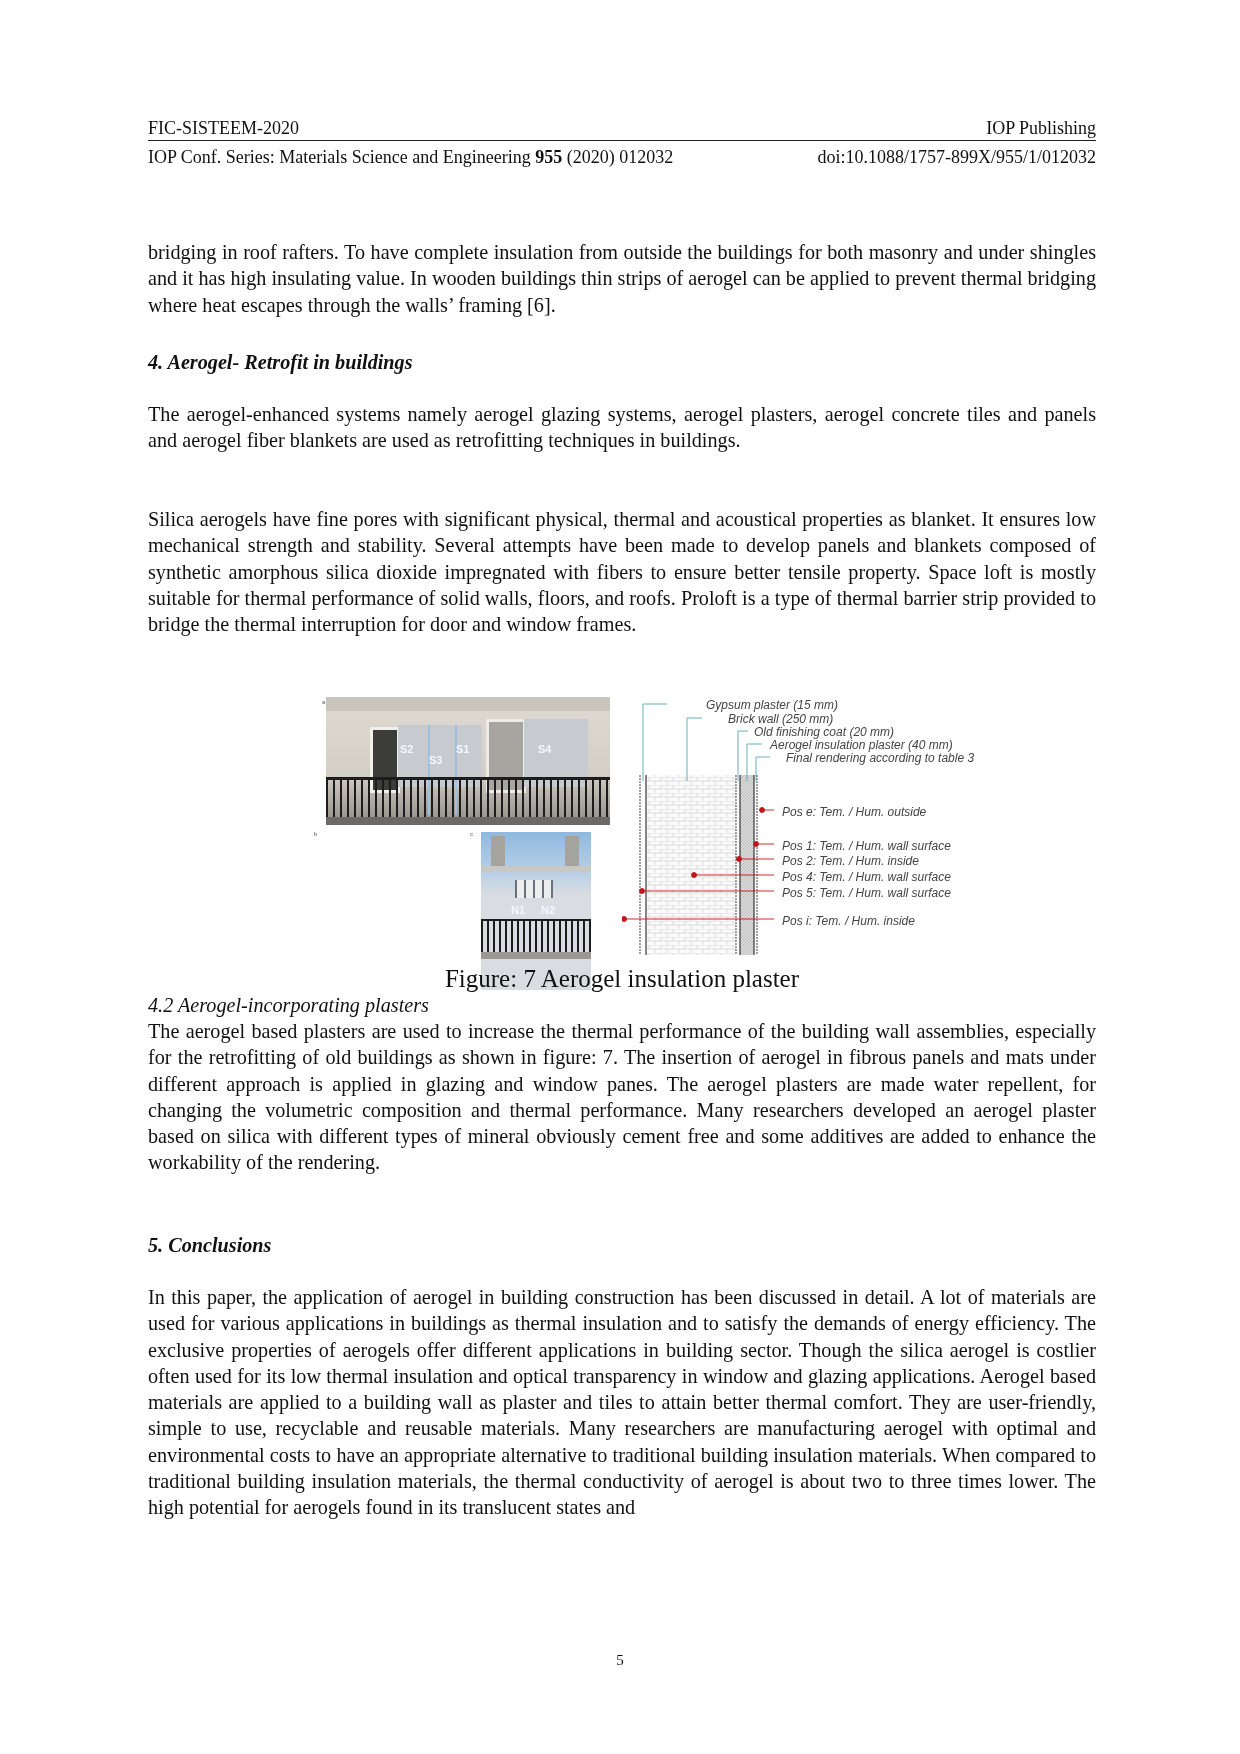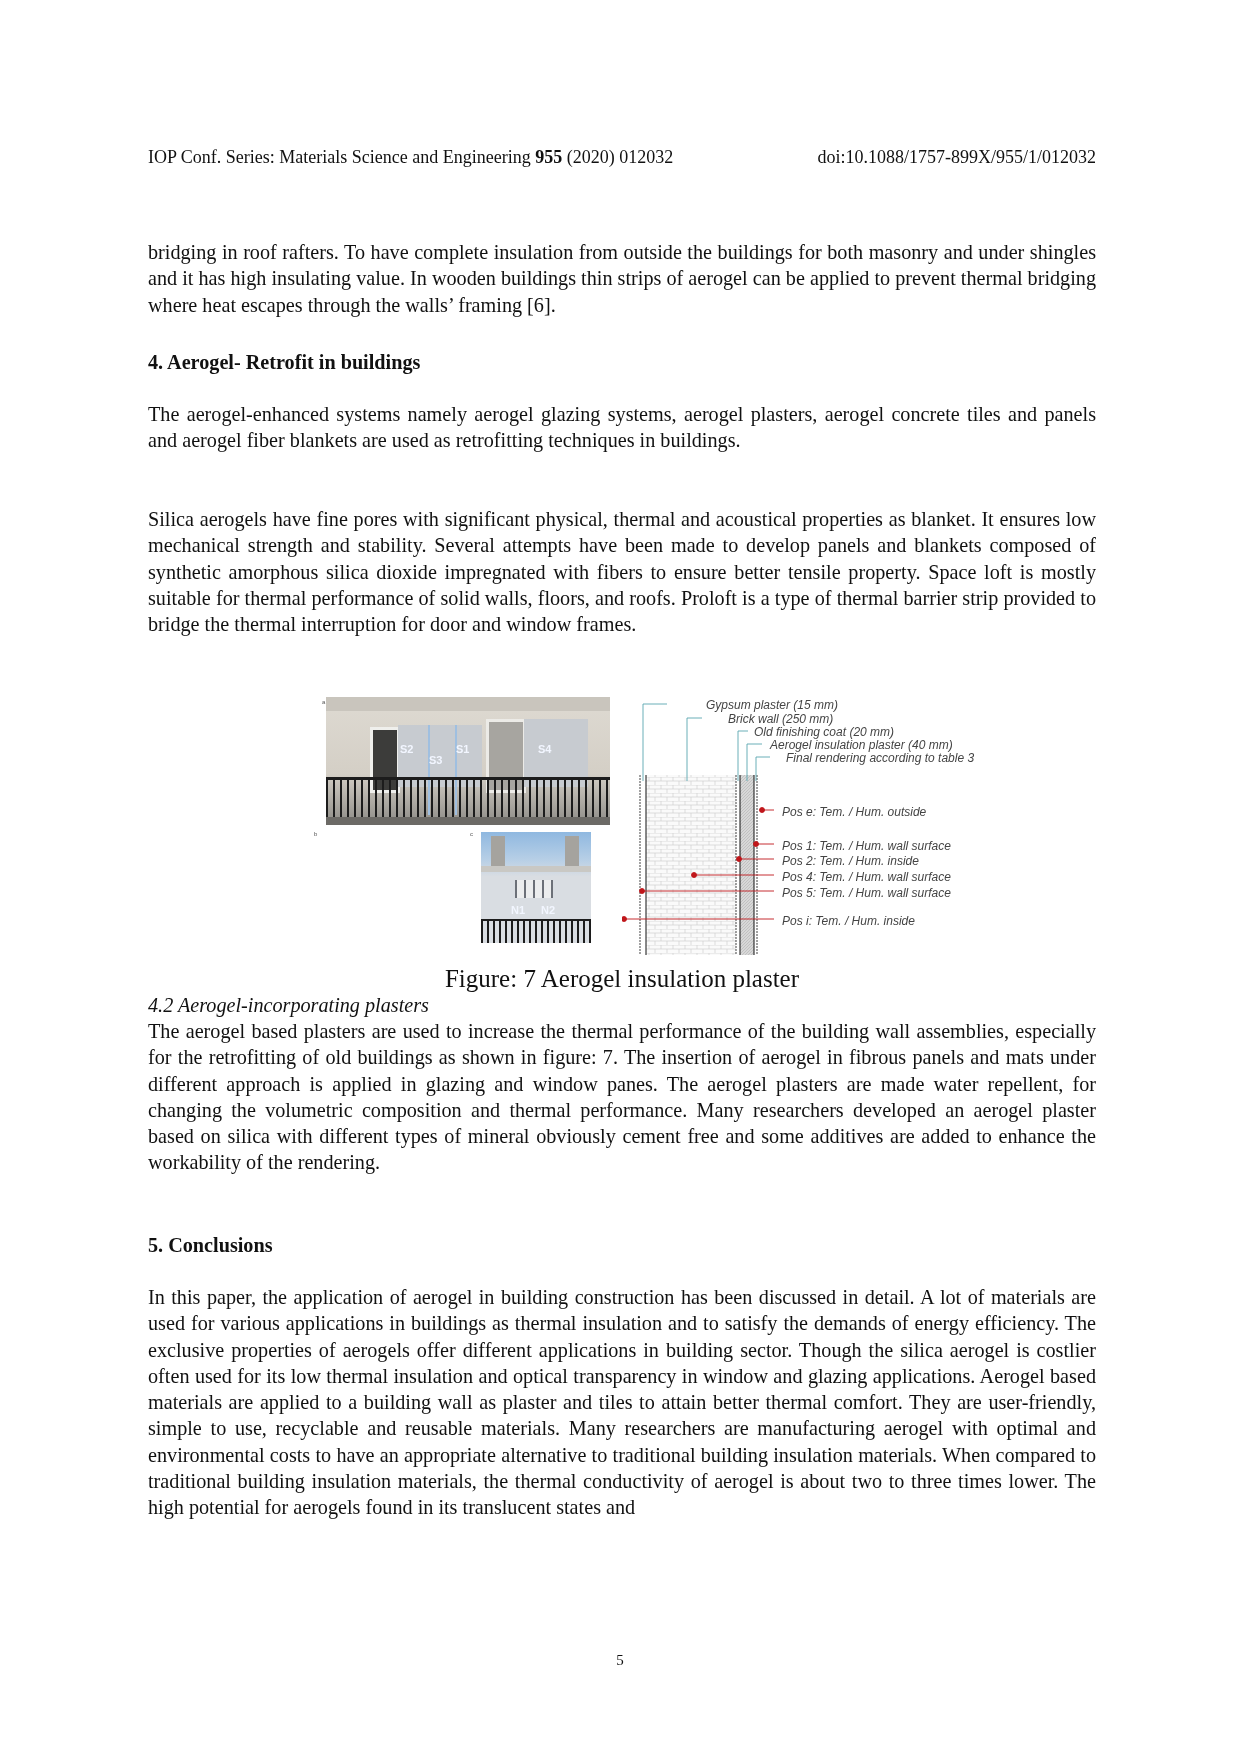--- a/index.html
+++ b/index.html
@@ -4,35 +4,39 @@
 <style>
   html, body { margin:0; padding:0; background:#ffffff; }
   body { width:1240px; height:1754px; position:relative; font-family:"Liberation Serif", serif; color:#111; overflow:hidden; }
   .page { position:absolute; left:0; top:0; width:1240px; height:1754px; }
   .hdr-row { position:absolute; left:148px; width:948px; font-size:18px; line-height:22px; }
   .hdr1 { top:117px; display:flex; justify-content:space-between; border-bottom:1.3px solid #222; padding-bottom:1px; }
   .hdr2 { top:146px; display:flex; justify-content:space-between; }
   .hdr2 b { font-weight:bold; }
   .text { position:absolute; left:148px; width:948px; font-size:20.2px; line-height:26.3px; text-align:justify; }
   .text p { margin:0; }
-  .h { font-weight:bold; }
+  .h { font-weight:bold;font-style:italic; }
   .i { font-style:italic; }
   .fig { position:absolute; left:322px; top:697px; width:620px; height:262px; }
   .photo { position:absolute; overflow:hidden; }
   .lbl { position:absolute; color:#f2f6ff; font-family:"Liberation Sans", sans-serif; font-size:11px; font-weight:bold; }
   .ann { position:absolute; font-family:"Liberation Sans", sans-serif; font-style:italic; font-size:12px; color:#444; white-space:nowrap; }
   .letter { position:absolute; font-family:"Liberation Sans", sans-serif; font-size:6px; color:#555; }
   .caption { position:absolute; top:966px; left:148px; width:948px; text-align:center; font-size:25px; line-height:26px; }
   .pnum { position:absolute; top:1652px; left:0; width:1240px; text-align:center; font-size:15px; }
 </style>
 </head>
 <body>
 
 <div class="page">
 
+  <div class="hdr-row hdr1">
+    <span>FIC-SISTEEM-2020</span>
+    <span>IOP Publishing</span>
+  </div>
   <div class="hdr-row hdr2">
     <span><span>IOP Conf. Series: Materials Science and Engineering </span><b>955</b><span> (2020) 012032</span></span>
     <span>doi:10.1088/1757-899X/955/1/012032</span>
   </div>
 
   <div class="text" style="top:239px;">
     <p>bridging in roof rafters. To have complete insulation from outside the buildings for both masonry and under shingles and it has high insulating value. In wooden buildings thin strips of aerogel can be applied to prevent thermal bridging where heat escapes through the walls’ framing [6].</p>
   </div>
 
   <div class="text h" style="top:349px;">4. Aerogel- Retrofit in buildings</div>
@@ -60,21 +64,21 @@
       <div style="position:absolute;left:0;top:120px;width:284px;height:8px;background:#6c6a66;"></div>
       <span class="lbl" style="left:74px;top:46px;">S2</span>
       <span class="lbl" style="left:103px;top:57px;">S3</span>
       <span class="lbl" style="left:130px;top:46px;">S1</span>
       <span class="lbl" style="left:212px;top:46px;">S4</span>
     </div>
 
     <span class="letter" style="left:-8px;top:134px;">b</span>
 
     <span class="letter" style="left:148px;top:134px;">c</span>
-    <div class="photo" style="left:159px;top:135px;width:110px;height:111px;background:linear-gradient(#8fb8e0 0%,#b7cfe6 25%,#d9dde2 40%);">
+    <div class="photo" style="left:159px;top:135px;width:110px;height:158px;background:linear-gradient(#8fb8e0 0%,#b7cfe6 25%,#d9dde2 40%);">
       <div style="position:absolute;left:10px;top:4px;width:14px;height:30px;background:#a5a39e;"></div>
       <div style="position:absolute;left:84px;top:4px;width:14px;height:30px;background:#a5a39e;"></div>
       <div style="position:absolute;left:0;top:34px;width:110px;height:6px;background:#c9c8c4;"></div>
       <div style="position:absolute;left:34px;top:48px;width:38px;height:18px;background:repeating-linear-gradient(90deg,#6c7078 0 2px,#ecedee 2px 9px);"></div>
       <div style="position:absolute;left:0;top:88px;width:110px;height:32px;background:repeating-linear-gradient(90deg,#1c1c1c 0 2px,transparent 2px 6px);"></div>
       <div style="position:absolute;left:0;top:87px;width:110px;height:2px;background:#1c1c1c;"></div>
       <div style="position:absolute;left:0;top:120px;width:110px;height:7px;background:#9c9994;"></div>
       <span class="lbl" style="left:30px;top:72px;">N1</span>
       <span class="lbl" style="left:60px;top:72px;">N2</span>
     </div>

